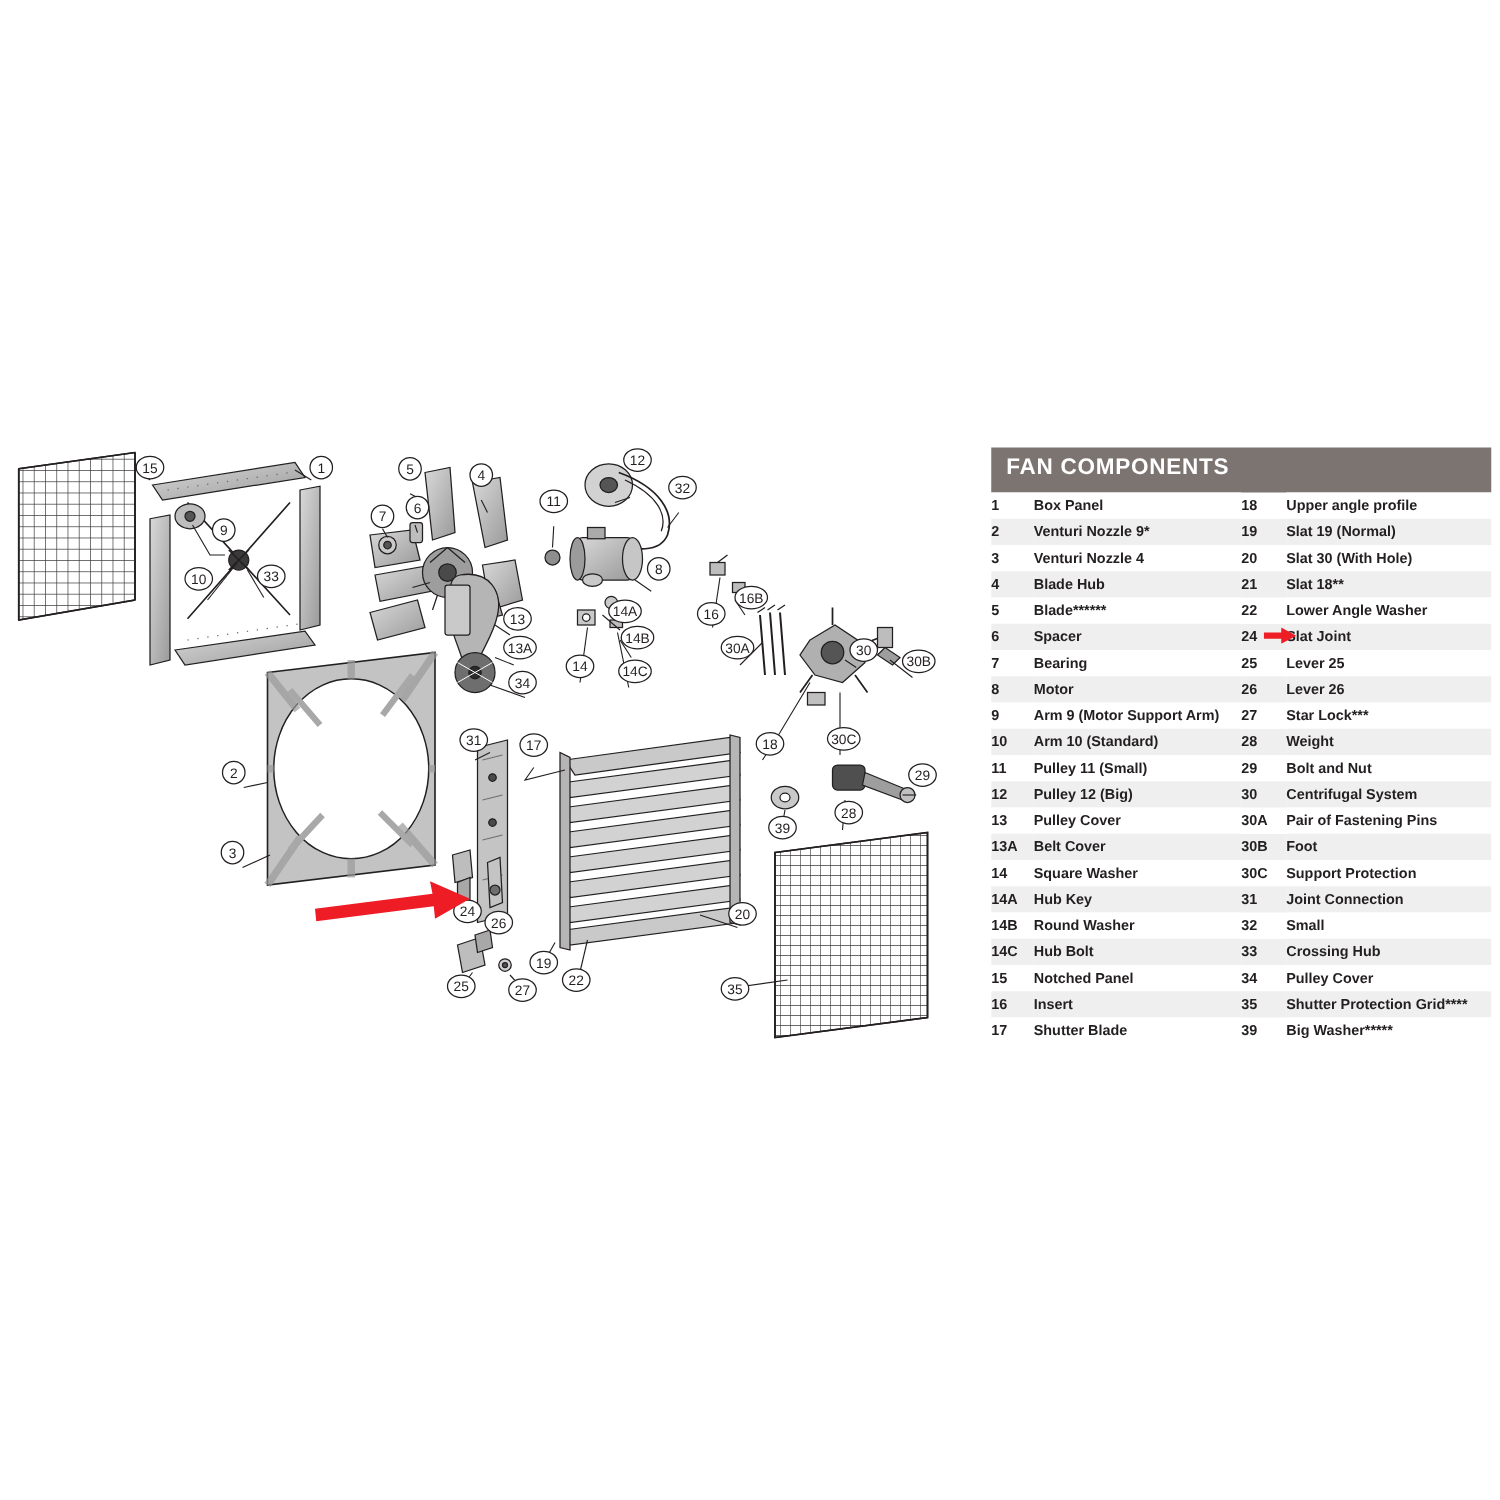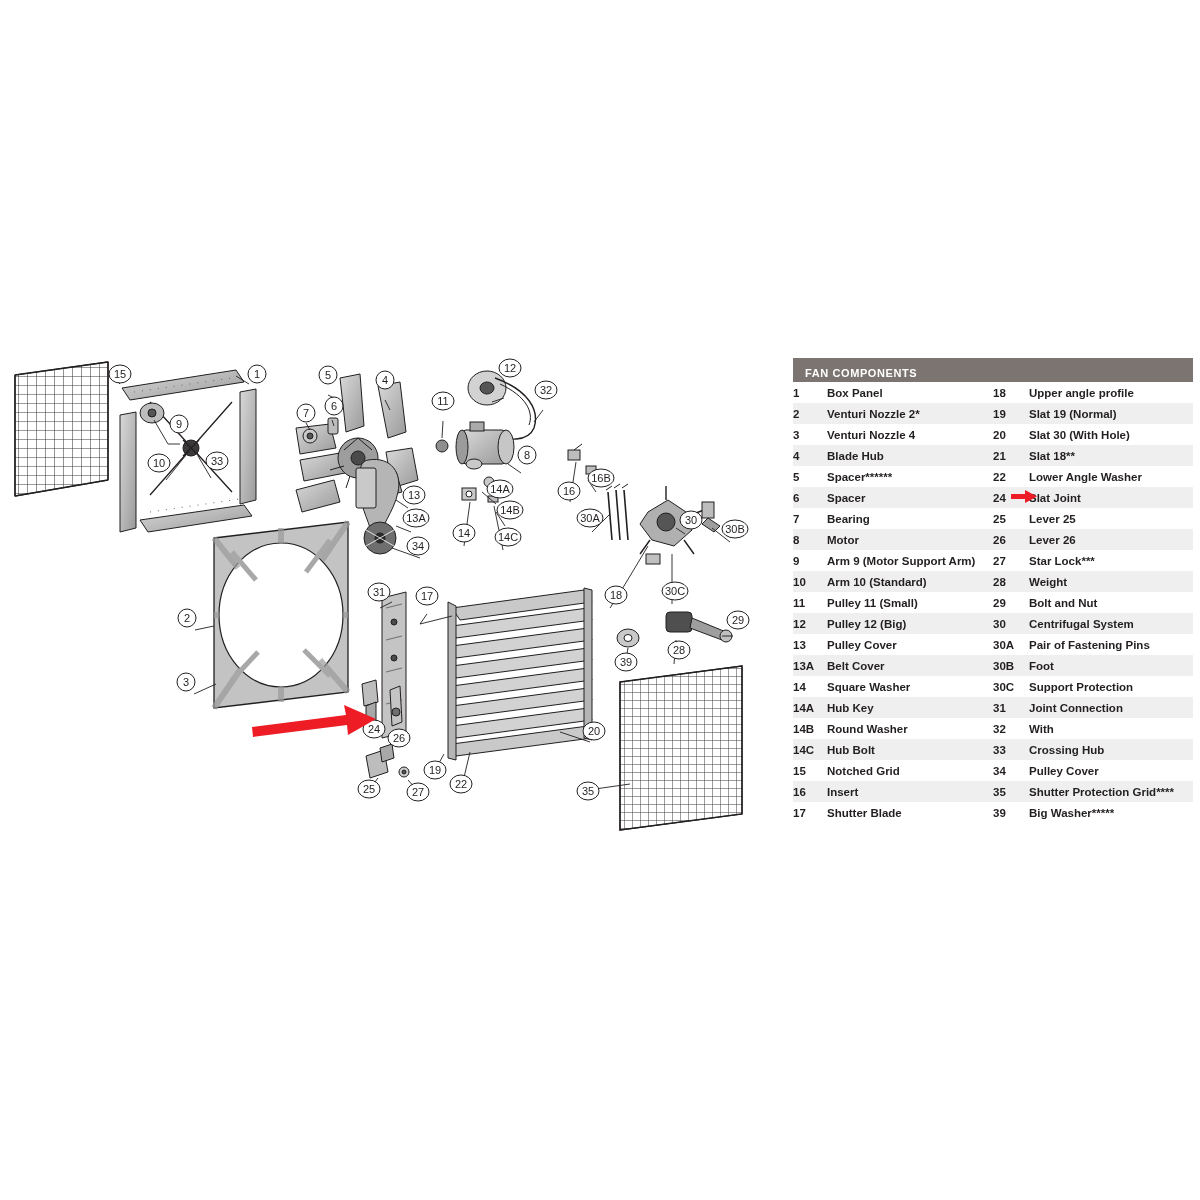--- a/index.html
+++ b/index.html
@@ -28,23 +28,23 @@
     left: 793px;
     top: 358px;
     width: 400px;
     font-size: 11.5px;
     color: #231f20;
   }
   #parts-header {
     background: #7c7471;
     color: #ffffff;
     font-weight: bold;
-    font-size: 11px;
+    font-size: 18px;
     letter-spacing: 0.6px;
-    padding: 7px 0 1px 12px;
+    padding: 7px 0 13px 12px;
     height: 16px;
     line-height: 16px;
   }
   table.parts {
     border-collapse: collapse;
     width: 100%;
     table-layout: fixed;
   }
   table.parts td {
     padding: 3.5px 0 3.5px 0;
@@ -477,39 +477,39 @@
   <table class="parts">
     <tbody id="parts-body">
         <tr class="even">
           <td class="num-l">1</td>
           <td class="lbl-l">Box Panel</td>
           <td class="num-r">18</td>
           <td class="lbl-r">Upper angle profile</td>
         </tr>
         <tr class="odd">
           <td class="num-l">2</td>
-          <td class="lbl-l">Venturi Nozzle 2*</td>
+          <td class="lbl-l">Venturi Nozzle 9*</td>
           <td class="num-r">19</td>
           <td class="lbl-r">Slat 19 (Normal)</td>
         </tr>
         <tr class="even">
           <td class="num-l">3</td>
           <td class="lbl-l">Venturi Nozzle 4</td>
           <td class="num-r">20</td>
           <td class="lbl-r">Slat 30 (With Hole)</td>
         </tr>
         <tr class="odd">
           <td class="num-l">4</td>
           <td class="lbl-l">Blade Hub</td>
           <td class="num-r">21</td>
           <td class="lbl-r">Slat 18**</td>
         </tr>
         <tr class="even">
           <td class="num-l">5</td>
-          <td class="lbl-l">Spacer******</td>
+          <td class="lbl-l">Blade******</td>
           <td class="num-r">22</td>
           <td class="lbl-r">Lower Angle Washer</td>
         </tr>
         <tr class="odd">
           <td class="num-l">6</td>
           <td class="lbl-l">Spacer</td>
           <td class="num-r">24<svg class="table-arrow" viewBox="0 0 26 13">
               <path d="M0 4 L14 4 L14 0 L26 6.5 L14 13 L14 9 L0 9 Z" fill="#ee1c25"></path>
             </svg></td>
           <td class="lbl-r">Slat Joint</td>
@@ -571,31 +571,31 @@
         <tr class="odd">
           <td class="num-l">14A</td>
           <td class="lbl-l">Hub Key</td>
           <td class="num-r">31</td>
           <td class="lbl-r">Joint Connection</td>
         </tr>
         <tr class="even">
           <td class="num-l">14B</td>
           <td class="lbl-l">Round Washer</td>
           <td class="num-r">32</td>
-          <td class="lbl-r">With</td>
+          <td class="lbl-r">Small</td>
         </tr>
         <tr class="odd">
           <td class="num-l">14C</td>
           <td class="lbl-l">Hub Bolt</td>
           <td class="num-r">33</td>
           <td class="lbl-r">Crossing Hub</td>
         </tr>
         <tr class="even">
           <td class="num-l">15</td>
-          <td class="lbl-l">Notched Grid</td>
+          <td class="lbl-l">Notched Panel</td>
           <td class="num-r">34</td>
           <td class="lbl-r">Pulley Cover</td>
         </tr>
         <tr class="odd">
           <td class="num-l">16</td>
           <td class="lbl-l">Insert</td>
           <td class="num-r">35</td>
           <td class="lbl-r">Shutter Protection Grid****</td>
         </tr>
         <tr class="even">

